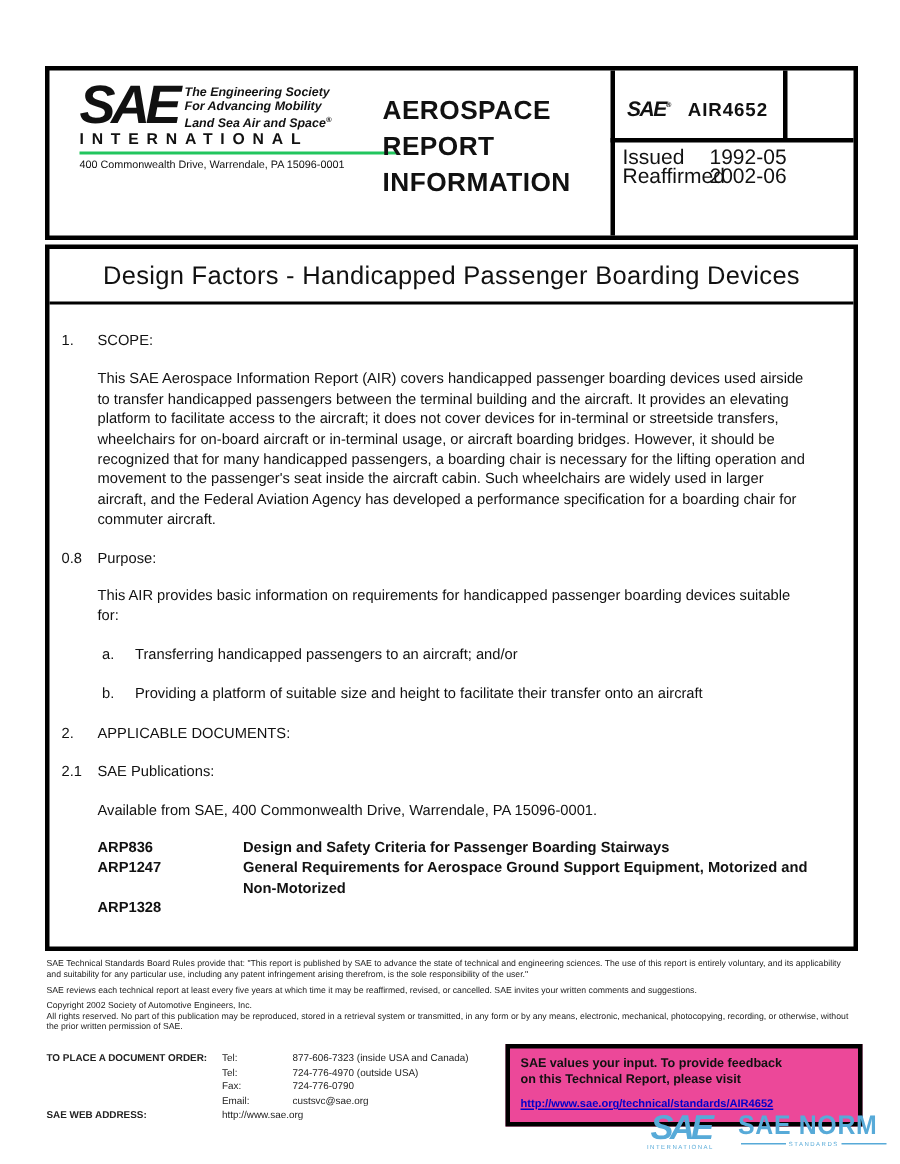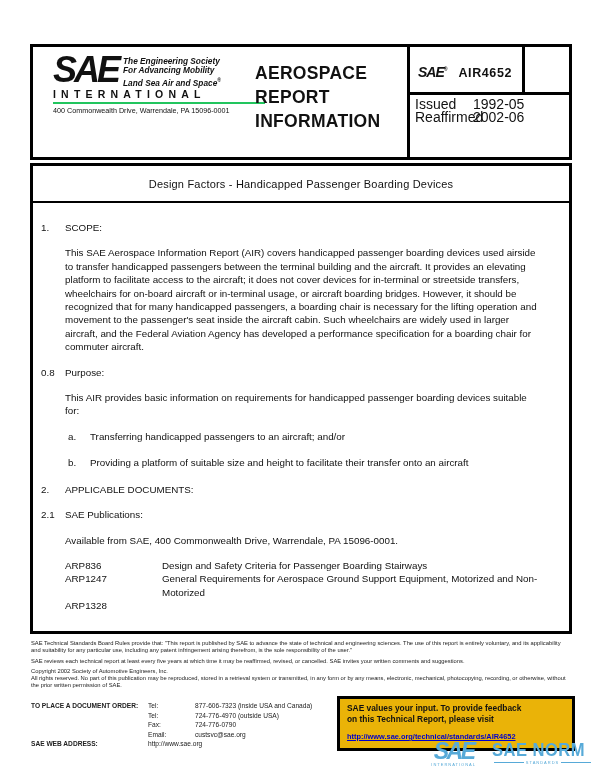--- a/index.html
+++ b/index.html
@@ -21,43 +21,43 @@
   .ref-brand { font-size:14px; font-weight:bold; font-style:italic; letter-spacing:-1px; }
   .ref-number { font-size:12.5px; font-weight:bold; margin-left:12px; letter-spacing:0.6px; }
   .subbox-divider { position:absolute; left:489px; top:0; width:3px; height:45px; background:#000; }
   .h-divider { position:absolute; left:374px; top:45px; width:162px; height:3px; background:#000; }
   .dates { position:absolute; left:382px; top:51px; font-size:14px; line-height:12.5px; }
   .date-row { display:flex; }
   .date-label { width:58px; }
 
   
   .main-box { position:absolute; left:30px; top:163px; width:542px; height:471px; border:3px solid #000; }
-  .title-row { height:37px; border-bottom:2px solid #000; display:flex; align-items:center; justify-content:center; font-size:11px; letter-spacing:0.2px;text-align:center; }
+  .title-row { height:37px; border-bottom:2px solid #000; display:flex; align-items:center; justify-content:center; font-size:17px; letter-spacing:0.2px;text-align:center; }
   .body-content { padding:18px 12px 0 8px; font-size:9.8px; line-height:13.4px; }
   .sec-heading { display:flex; margin-bottom:12px; }
   .sec-num { width:24px; flex:none; }
   .para { margin-left:24px; margin-bottom:12px; width:472px; }
   .list-item { display:flex; margin-left:27px; margin-bottom:13px; }
   .item-num { width:22px; flex:none; }
   .pub-list { margin-left:24px; }
-  .pub-row { display:flex; }
+  .pub-row { display:flex;font-weight:bold; }
   .pub-code { width:97px; flex:none; }
   .pub-title { width:380px; }
 
   
   .legal { position:absolute; left:31px; top:640px; width:540px; font-size:5.8px; line-height:7px; color:#222; }
   .legal p { margin-bottom:3.5px; }
   .legal .tight { margin-bottom:0; }
   .order-block { position:absolute; left:31px; top:701px; font-size:6.6px; line-height:9.6px; color:#222; }
   .order-grid { display:grid; grid-template-columns:117px 47px auto; }
   .order-label { font-weight:bold; }
   .web-row { display:grid; grid-template-columns:117px auto; }
 
   
-  .feedback-box { position:absolute; left:337px; top:696px; width:238px; border:3px solid #000; padding:4px 7px 5px 7px; background:#eab308; }
+  .feedback-box { position:absolute; left:337px; top:696px; width:238px; border:3px solid #000; padding:4px 7px 5px 7px; background:#ec4899; }
   .feedback-box .fb-line { font-size:8.4px; font-weight:bold; line-height:11px; }
   .fb-link { display:inline-block; font-size:7.4px; font-weight:bold; color:#0000cc; text-decoration:underline; margin-top:1px; cursor:pointer; }
 
   
   .norm-logo { position:absolute; right:7px; top:741px; display:flex; align-items:flex-start; color:#57aad8; }
   .norm-sae-wrap { text-align:center; }
   .norm-sae { font-size:23px; font-weight:bold; font-style:italic; letter-spacing:-2.5px; line-height:20px; }
   .norm-sub { font-size:4px; letter-spacing:1px; margin-top:1px; }
   .norm-right { margin-left:16px; text-align:center; }
   .norm-name { font-size:18px; font-weight:bold; line-height:19px; letter-spacing:0.5px; transform:scaleX(0.92); transform-origin:left; white-space:nowrap; }

